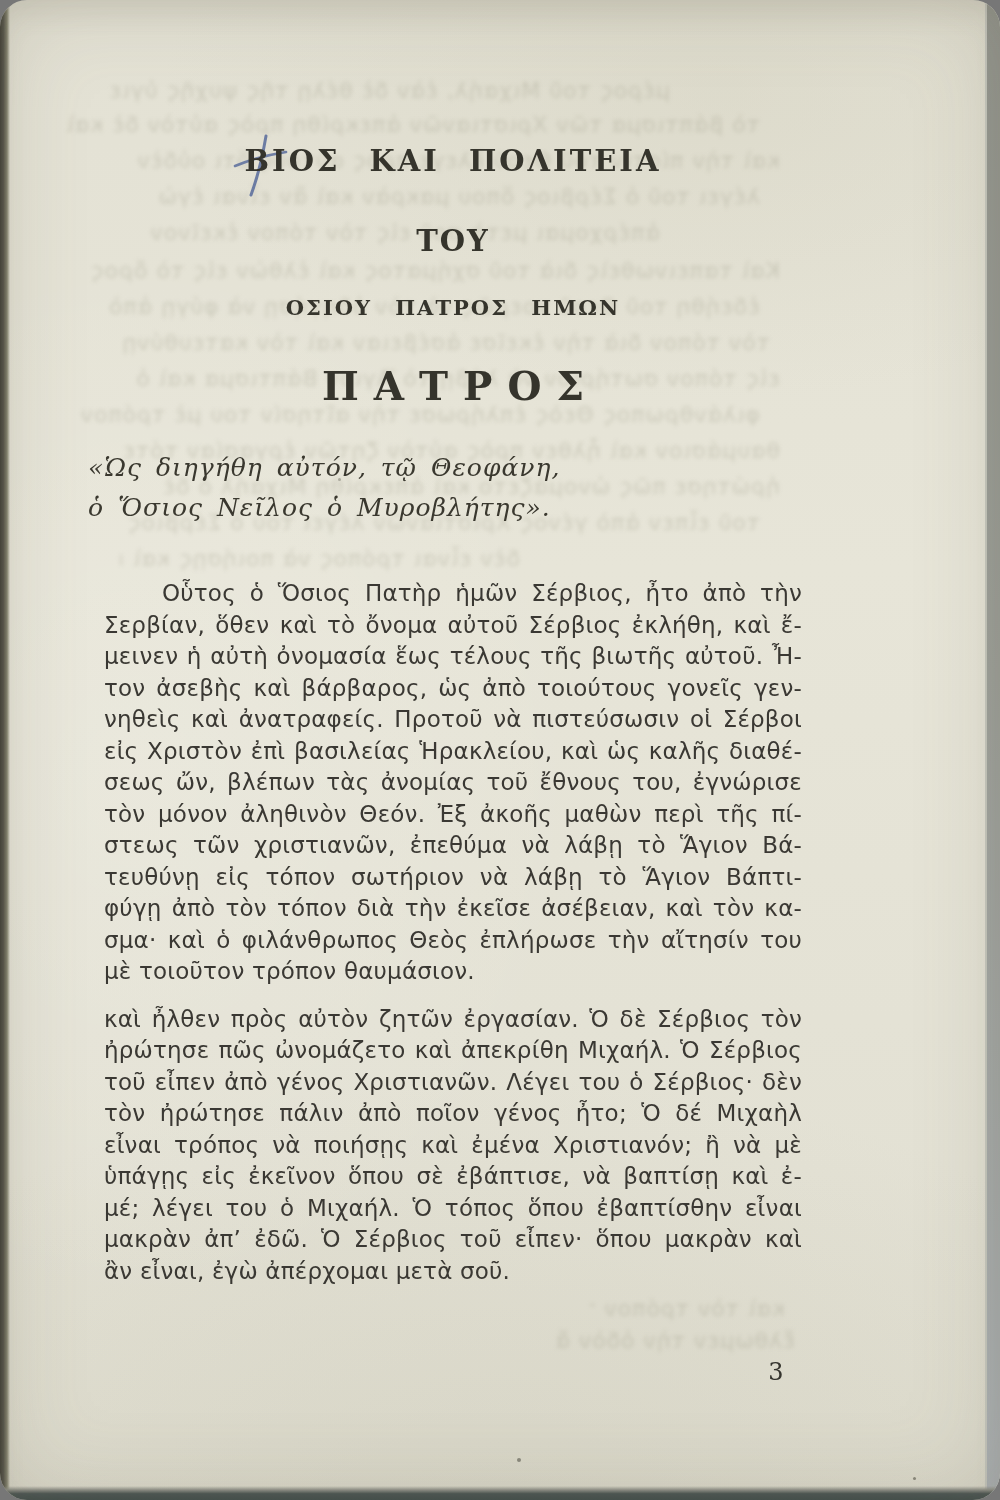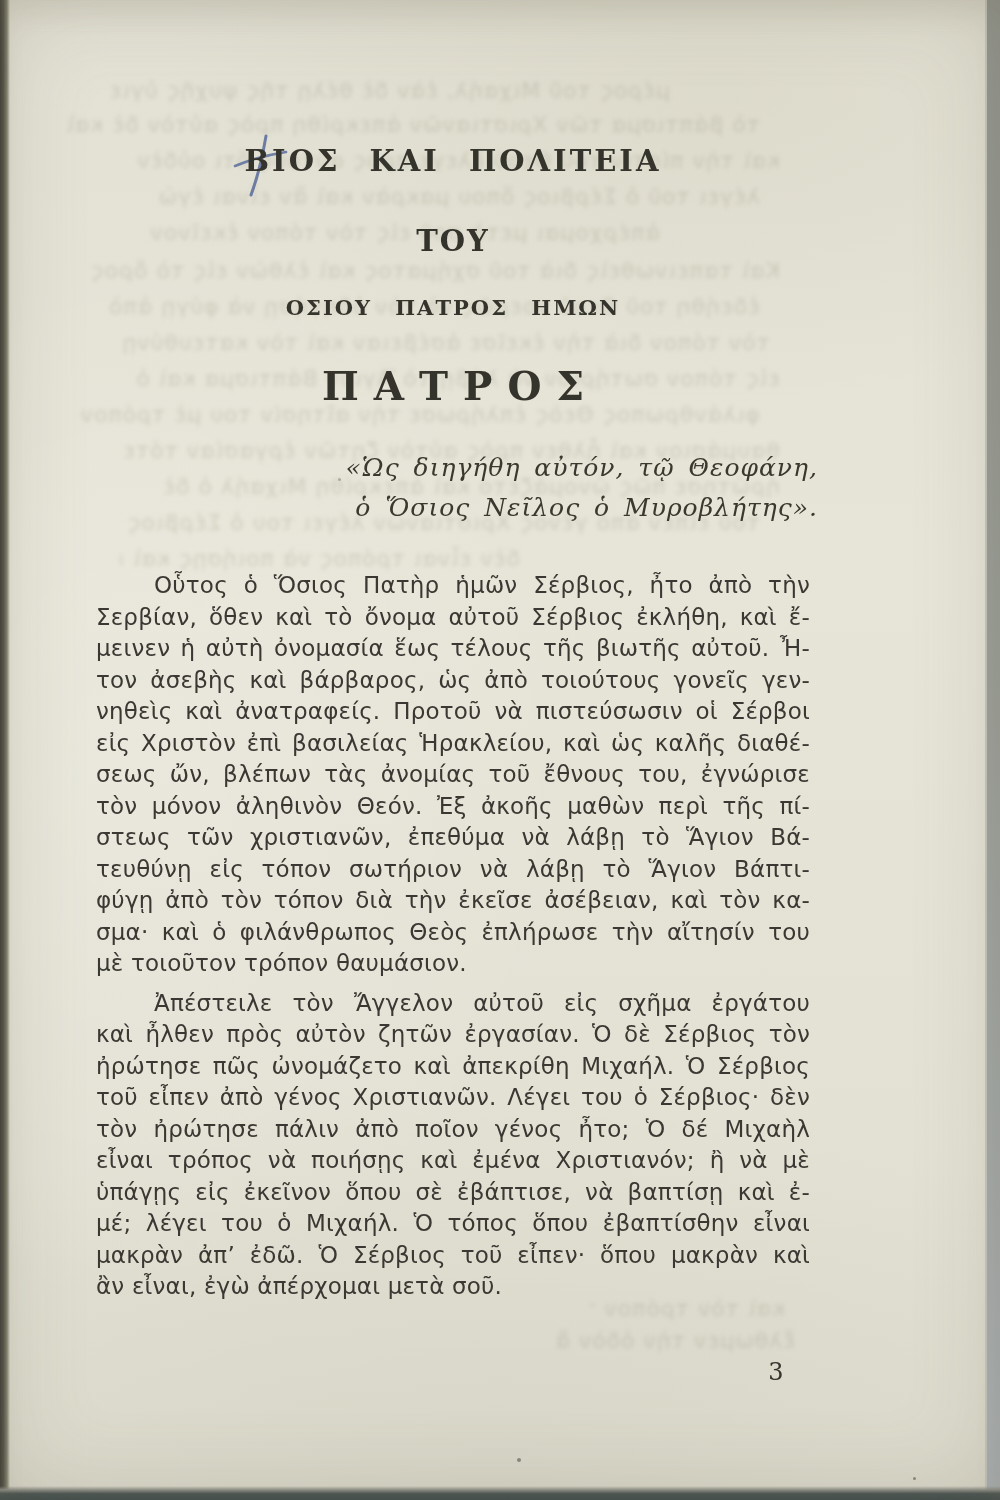--- a/index.html
+++ b/index.html
@@ -4,20 +4,21 @@
 <style>
   html,body{margin:0;padding:0;background:#777;}
   .photo{
     position:relative; width:1000px; height:1500px; overflow:hidden;
     font-family:"DejaVu Sans", sans-serif;
     background:
       radial-gradient(900px 500px at 72% 6%, rgba(205,202,182,.30), transparent 62%),
       radial-gradient(750px 900px at 14% 52%, rgba(255,255,250,.16), transparent 60%),
       radial-gradient(1200px 700px at 50% 102%, rgba(188,186,168,.22), transparent 65%),
       linear-gradient(180deg,#e3e1d4 0%, #e7e5d8 38%, #e3e1d4 78%, #dedccE 100%);
+    border-radius: 27px;
   }
   .vignette{position:absolute; inset:0; pointer-events:none;
     box-shadow:inset 0 0 90px rgba(100,95,75,.20), inset 0 12px 26px rgba(120,115,95,.14);
   }
   
   .edge-left{position:absolute; left:0; top:0; width:10px; height:1500px;
     background:linear-gradient(90deg,#3f3e35 0%, #55544a 35%, #84836f 70%, rgba(132,131,111,0) 100%);}
   .edge-right{position:absolute; left:985px; top:0; width:15px; height:1500px;
     background:linear-gradient(180deg,#94968f 0%, #9ea19b 45%, #aeb3b6 100%);
     border-left:2px solid #c7c8c0;}
@@ -30,27 +31,27 @@
   
   .cross{position:absolute; left:228px; top:130px;}
   
   .hdr{position:absolute; left:88px; width:730px; text-align:center;
     font-family:"DejaVu Serif", serif; font-weight:700; color:#35342c;}
   .t1{top:144px; font-size:29px; letter-spacing:3px; word-spacing:16px;}
   .t2{top:224px; font-size:29px; letter-spacing:2px;}
   .t3{top:295px; font-size:21px; letter-spacing:2px; word-spacing:14px;}
   .t4{top:363px; font-size:39px; letter-spacing:15px; text-indent:15px;}
   
-  .epigraph{position:absolute; left:88px; top:448px; width:730px; text-align:right;
+  .epigraph{position:absolute; left:88px; top:448px; width:730px; text-align:left;
     font-family:"DejaVu Serif", serif; font-style:italic; color:#3a382f;
     font-size:25px; line-height:40px; letter-spacing:1px; word-spacing:5px;}
   
   .bodytext{position:absolute; left:88px; top:562px; width:730px;
     color:#3a3833; font-size:23px;}
-  .para{margin:8px;}
+  .para{margin:16px;}
   .para + .para{margin-top:7px;}
   .line{text-align:justify; text-align-last:justify; line-height:31.5px; letter-spacing:.2px;}
   .line.first{padding-left:58px;}
   .line.last{text-align-last:left;}
   .pageno{position:absolute; left:756px; top:1358px; width:40px; text-align:center;
     font-family:"DejaVu Serif", serif; font-size:24px; color:#35342e;}
   .speck{position:absolute; border-radius:50%; background:#8a887c;}
   .s1{left:517px; top:1458px; width:4px; height:4px;}
   .s2{left:913px; top:1477px; width:3px; height:3px;}
   .s3{left:338px; top:478px; width:3px; height:3px; opacity:.6;}
@@ -104,21 +105,20 @@
       <div class="line">εἰς Χριστὸν ἐπὶ βασιλείας Ἡρακλείου, καὶ ὡς καλῆς διαθέ-</div>
       <div class="line">σεως ὤν, βλέπων τὰς ἀνομίας τοῦ ἔθνους του, ἐγνώρισε</div>
       <div class="line">τὸν μόνον ἀληθινὸν Θεόν. Ἐξ ἀκοῆς μαθὼν περὶ τῆς πί-</div>
       <div class="line">στεως τῶν χριστιανῶν, ἐπεθύμα νὰ λάβῃ τὸ Ἅγιον Βά-</div>
       <div class="line">τευθύνῃ εἰς τόπον σωτήριον νὰ λάβῃ τὸ Ἅγιον Βάπτι-</div>
       <div class="line">φύγῃ ἀπὸ τὸν τόπον διὰ τὴν ἐκεῖσε ἀσέβειαν, καὶ τὸν κα-</div>
       <div class="line">σμα· καὶ ὁ φιλάνθρωπος Θεὸς ἐπλήρωσε τὴν αἴτησίν του</div>
       <div class="line last">μὲ τοιοῦτον τρόπον θαυμάσιον.</div>
     </div>
     <div class="para">
-      <div class="line first">Ἀπέστειλε τὸν Ἄγγελον αὐτοῦ εἰς σχῆμα ἐργάτου</div>
       <div class="line">καὶ ἦλθεν πρὸς αὐτὸν ζητῶν ἐργασίαν. Ὁ δὲ Σέρβιος τὸν</div>
       <div class="line">ἠρώτησε πῶς ὠνομάζετο καὶ ἀπεκρίθη Μιχαήλ. Ὁ Σέρβιος</div>
       <div class="line">τοῦ εἶπεν ἀπὸ γένος Χριστιανῶν. Λέγει του ὁ Σέρβιος· δὲν</div>
       <div class="line">τὸν ἠρώτησε πάλιν ἀπὸ ποῖον γένος ἦτο; Ὁ δέ Μιχαὴλ</div>
       <div class="line">εἶναι τρόπος νὰ ποιήσῃς καὶ ἐμένα Χριστιανόν; ἢ νὰ μὲ</div>
       <div class="line">ὑπάγῃς εἰς ἐκεῖνον ὅπου σὲ ἐβάπτισε, νὰ βαπτίσῃ καὶ ἐ-</div>
       <div class="line">μέ; λέγει του ὁ Μιχαήλ. Ὁ τόπος ὅπου ἐβαπτίσθην εἶναι</div>
       <div class="line">μακρὰν ἀπ’ ἐδῶ. Ὁ Σέρβιος τοῦ εἶπεν· ὅπου μακρὰν καὶ</div>
       <div class="line last">ἂν εἶναι, ἐγὼ ἀπέρχομαι μετὰ σοῦ.</div>
     </div>

